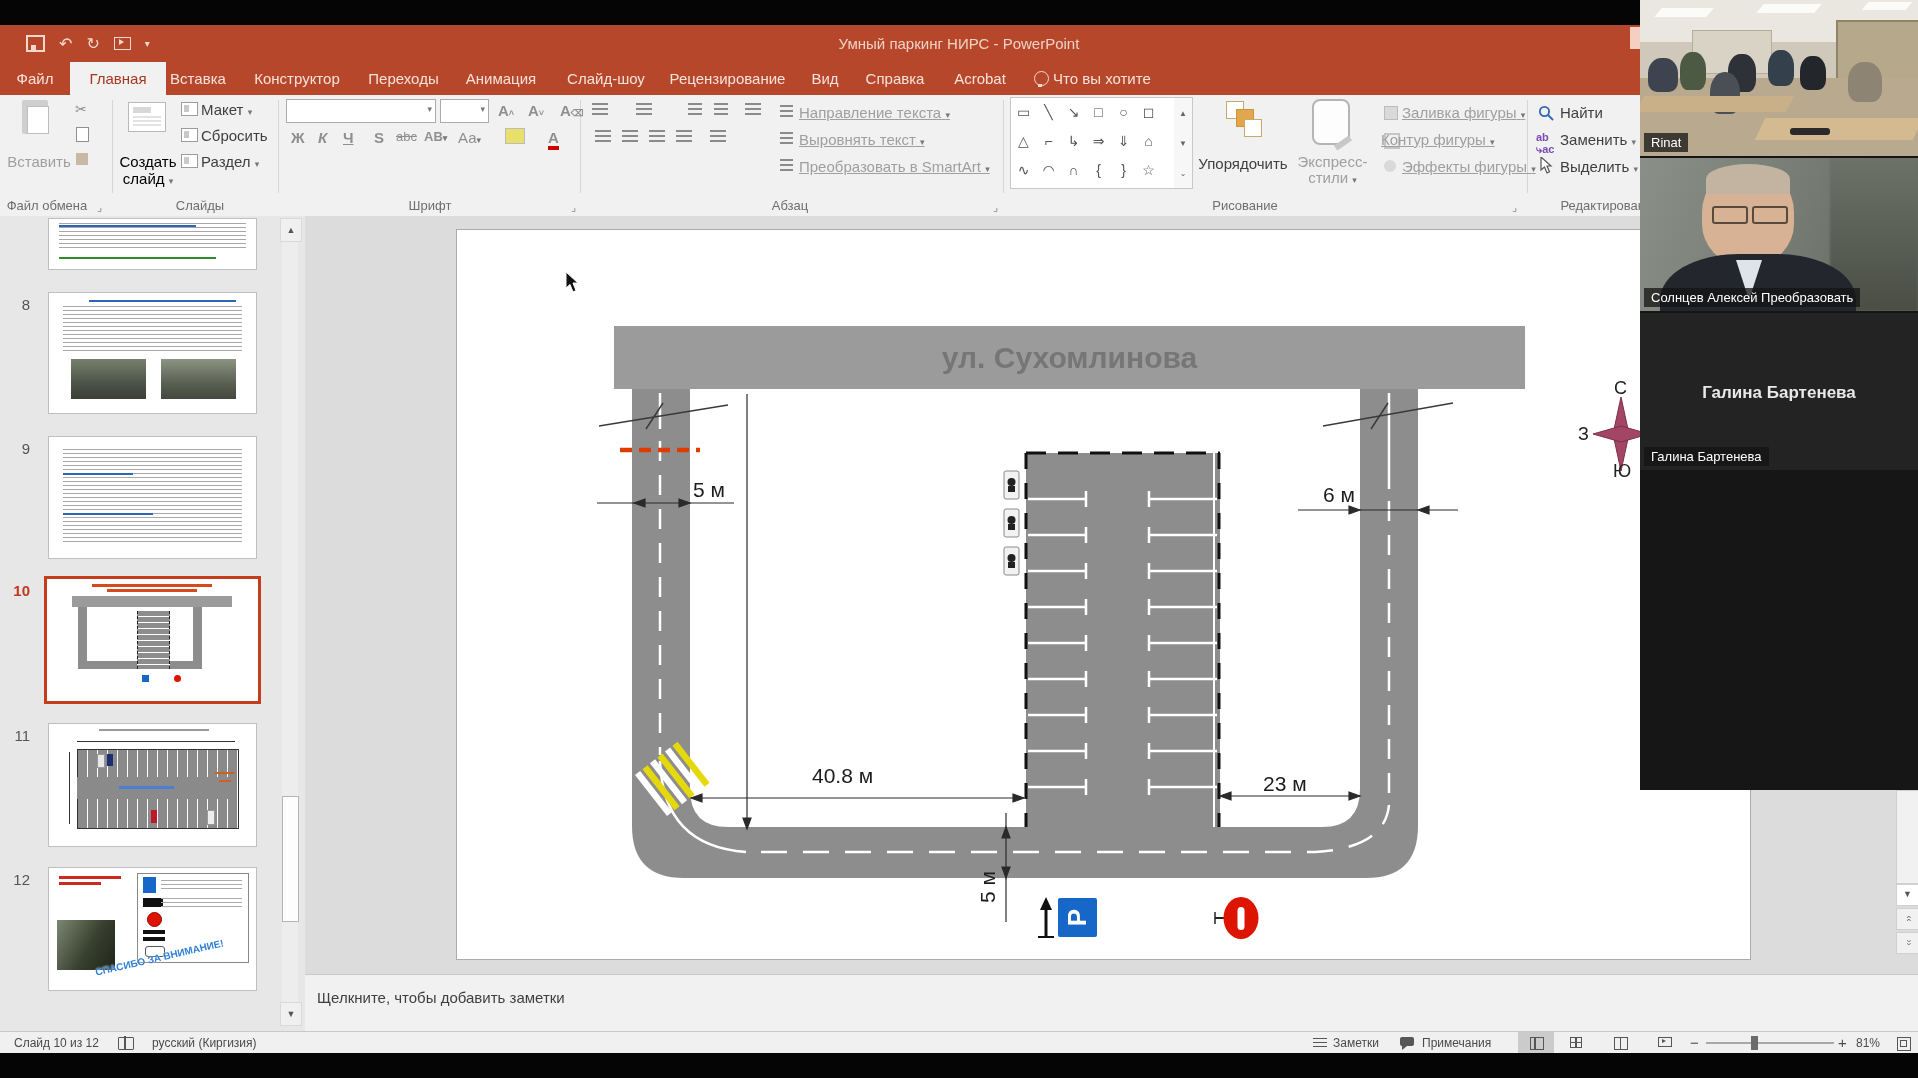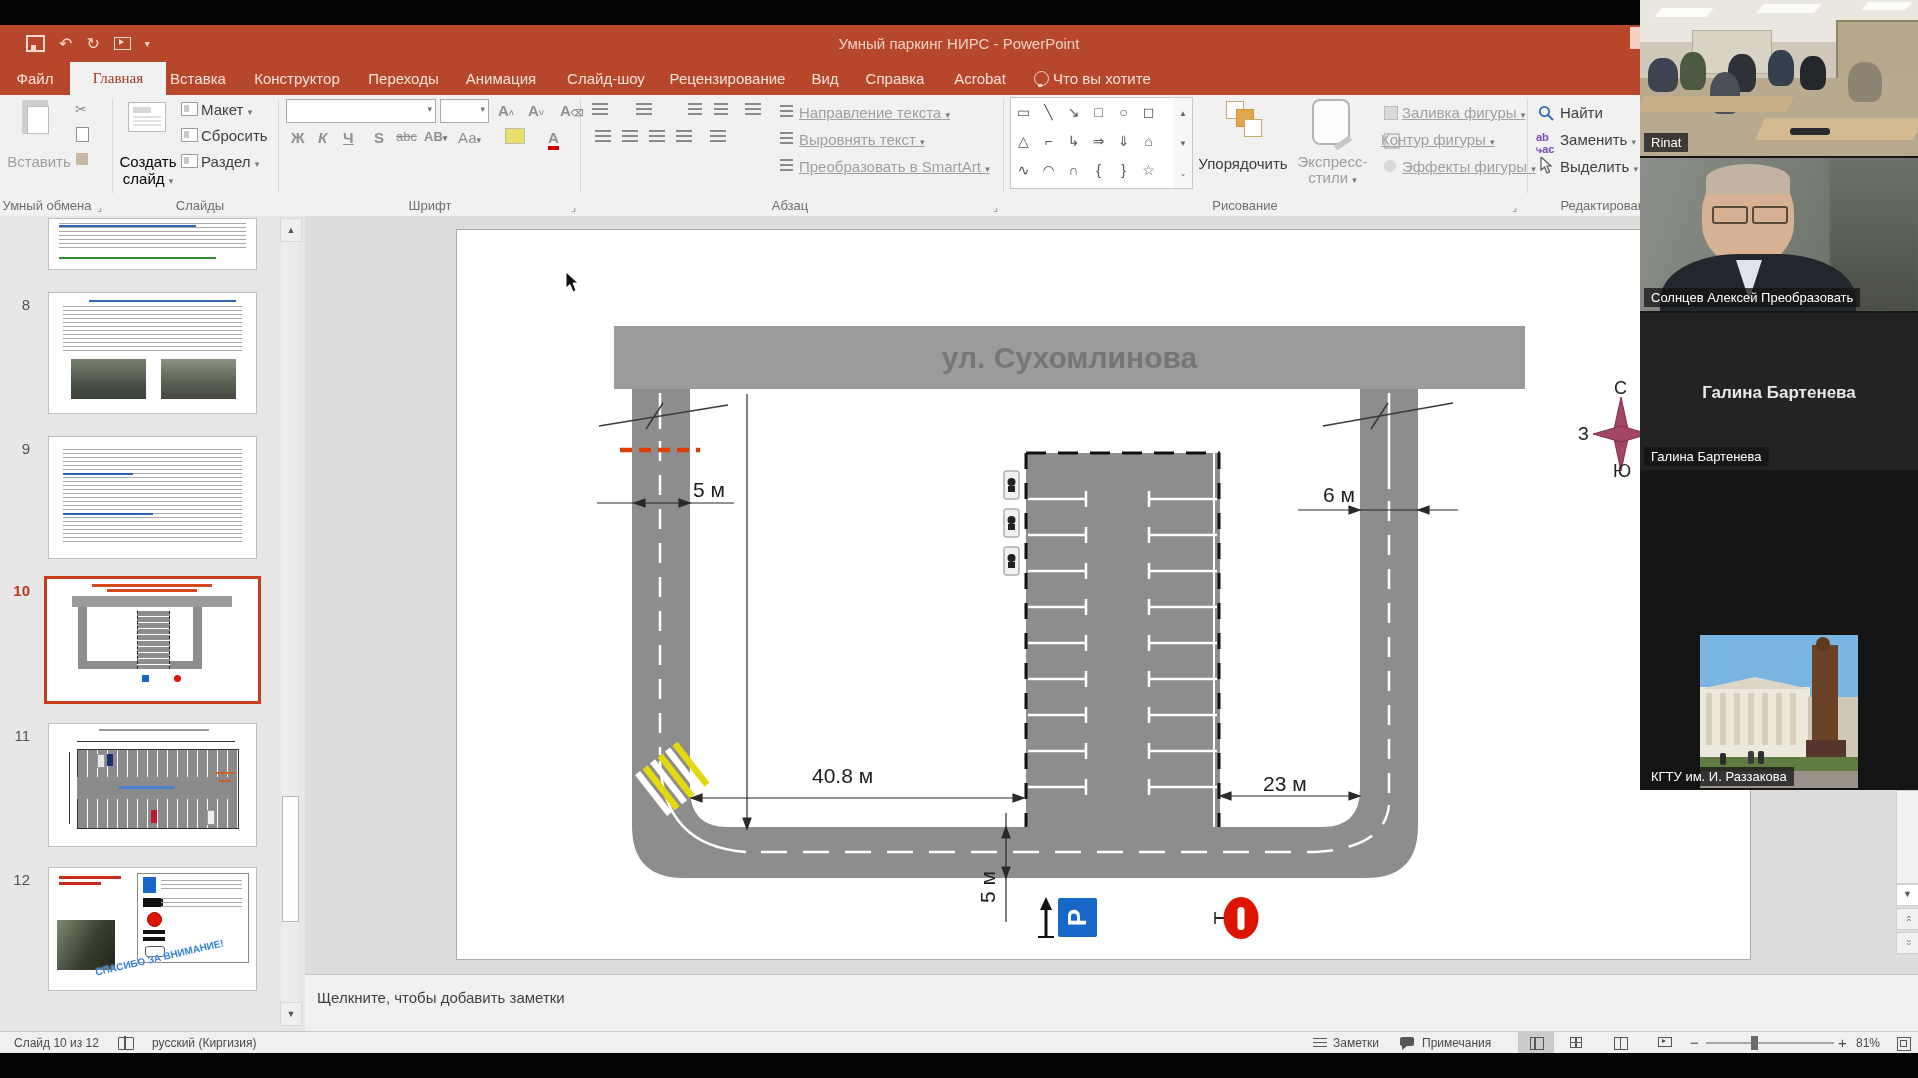--- a/index.html
+++ b/index.html
@@ -15,21 +15,21 @@
   .qat .g{font-size:16px;color:#f3d8cf;line-height:1;}
   .save-ic{width:15px;height:13px;border:2px solid #f3d8cf;position:relative;}
   .save-ic:after{content:"";position:absolute;left:3px;bottom:0;width:5px;height:5px;background:#f3d8cf;}
   .show-ic{width:15px;height:11px;border:1.5px solid #f3d8cf;position:relative;}
   .show-ic:after{content:"";position:absolute;left:4px;top:1px;border-left:5px solid #f3d8cf;
        border-top:3px solid transparent;border-bottom:3px solid transparent;}
   #win-ctrl{left:1630px;top:27px;width:11px;height:22px;background:#f5cfc2;}
   
   #tabrow{left:0;top:62px;width:1918px;height:33px;background:#b7472a;}
   .tab{position:absolute;top:0;height:33px;line-height:33px;font-size:15px;color:#f6e2db;text-align:center;}
-  .tab.sel{background:#f1f1f1;color:#a5381f;font-family:Liberation Serif, serif;}
+  .tab.sel{background:#f1f1f1;color:#a5381f;}
   .bulb{position:absolute;width:13px;height:13px;border:1.5px solid #f3d8cf;border-radius:50%;top:9px;}
   .bulb:after{content:"";position:absolute;left:3px;top:12px;width:4px;height:3px;background:#f3d8cf;}
   
   #ribbon{left:0;top:95px;width:1918px;height:121px;background:#f1f1f1;border-bottom:1px solid #c6c6c6;}
   .rsep{position:absolute;top:5px;width:1px;height:93px;background:#d6d6d6;}
   .glabel{position:absolute;top:103px;font-size:13px;color:#6e6e6e;text-align:center;white-space:nowrap;}
   .launch{position:absolute;top:106px;font-size:11px;color:#8a8a8a;}
   .rlab{position:absolute;font-size:15px;color:#3f3f3f;white-space:nowrap;}
   .rlab.dis{color:#9f9f9f;text-decoration:underline;}
   .dd{font-size:9px;color:#777;}
@@ -131,21 +131,21 @@
     <div class="rsep" style="left:278px"></div>
   <div class="rsep" style="left:580px"></div>
     <div class="rsep" style="left:1003px"></div>
   <div class="rsep" style="left:1527px"></div>
 
   <div class="clip-ic" style="left:22px;top:5px"></div>
   <div class="biglab" style="left:4px;top:58px;width:70px;color:#9f9f9f">Вставить</div>
   <span class="abs" style="left:75px;top:6px;font-size:14px;color:#8d8d8d">✂</span>
   <div class="abs" style="left:76px;top:32px;width:11px;height:13px;border:1.5px solid #909090;background:#fff"></div>
   <div class="abs" style="left:76px;top:58px;width:12px;height:12px;background:#c9b9a4"></div>
-  <div class="glabel" style="left:2px;width:90px">Умный обмена</div>
+  <div class="glabel" style="left:2px;width:90px">Файл обмена</div>
   <span class="launch" style="left:97px">⌟</span>
 
   <div class="slide-ic" style="left:128px;top:7px">
       <i></i>
       <em></em>
     </div>
   <div class="biglab" style="left:115px;top:58px;width:66px">Создать</div>
   <div class="biglab" style="left:115px;top:75px;width:66px"><span>слайд</span> <span class="dd">▾</span></div>
   <div class="mini-ic" style="left:181px;top:7px">
       <i></i>
@@ -516,30 +516,13 @@
     <div class="abs" style="left:96px;top:102px;width:26px;height:40px;background:#dfe4ea;clip-path:polygon(0 0,100% 0,50% 100%)"></div>
     <div class="zlabel">Солнцев Алексей Преобразовать</div>
   </div>
 
   <div class="ztile" style="top:313px;height:157px;background:#232323">
     <div class="zname" style="top:70px">Галина Бартенева</div>
     <div class="zlabel">Галина Бартенева</div>
   </div>
 
 
-  <div class="ztile" style="top:631px;height:159px;background:#141414">
-    <div class="abs" style="left:60px;top:4px;width:158px;height:153px;background:#7ab4e0">
-      <div class="abs" style="left:0;top:52px;width:110px;height:70px;background:#ece8dc"></div>
-      <div class="abs" style="left:6px;top:58px;width:98px;height:52px;background:repeating-linear-gradient(to right,#d7d0bc 0 6px,#ece8dc 6px 14px)"></div>
-      <div class="abs" style="left:0;top:42px;width:110px;height:12px;background:#dcd6c6;clip-path:polygon(0 100%,50% 0,100% 100%)"></div>
-      <div class="abs" style="left:108px;top:62px;width:50px;height:60px;background:#cfc8b8"></div>
-      <div class="abs" style="left:112px;top:10px;width:26px;height:95px;background:#6b4226"></div>
-      <div class="abs" style="left:116px;top:2px;width:14px;height:14px;border-radius:50%;background:#5d3a20"></div>
-      <div class="abs" style="left:106px;top:105px;width:40px;height:40px;background:#57352c"></div>
-      <div class="abs" style="left:0;top:122px;width:158px;height:14px;background:#5f7b42"></div>
-      <div class="abs" style="left:0;top:136px;width:158px;height:17px;background:#9a938a"></div>
-      <div class="abs" style="left:20px;top:118px;width:6px;height:12px;background:#2c2c2c;border-radius:2px"></div>
-      <div class="abs" style="left:48px;top:116px;width:6px;height:13px;background:#3b3b3b;border-radius:2px"></div>
-      <div class="abs" style="left:58px;top:116px;width:6px;height:13px;background:#2f2f2f;border-radius:2px"></div>
-    </div>
-    <div class="zlabel">КГТУ им. И. Раззакова</div>
-  </div>
 </div>
 
 </body></html>

